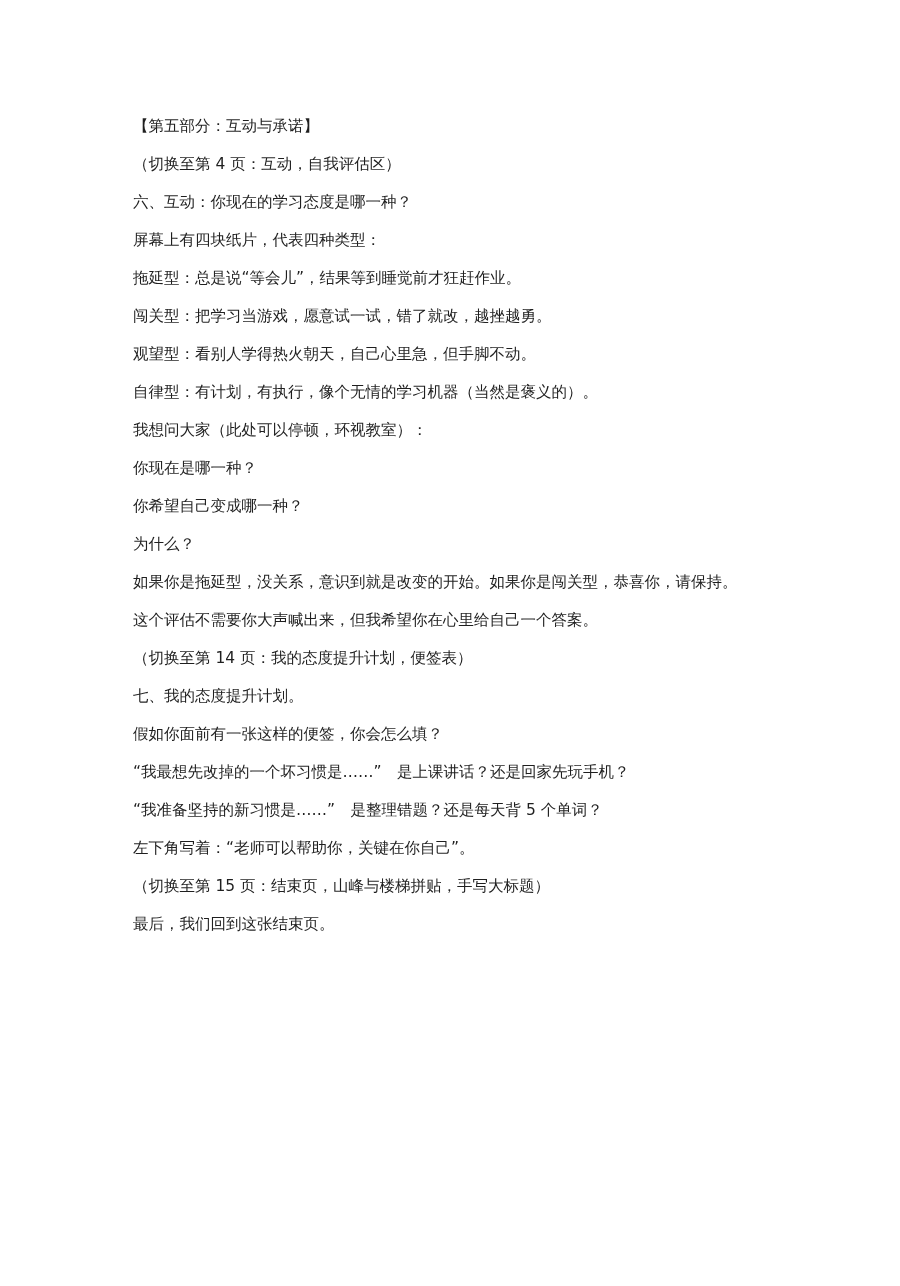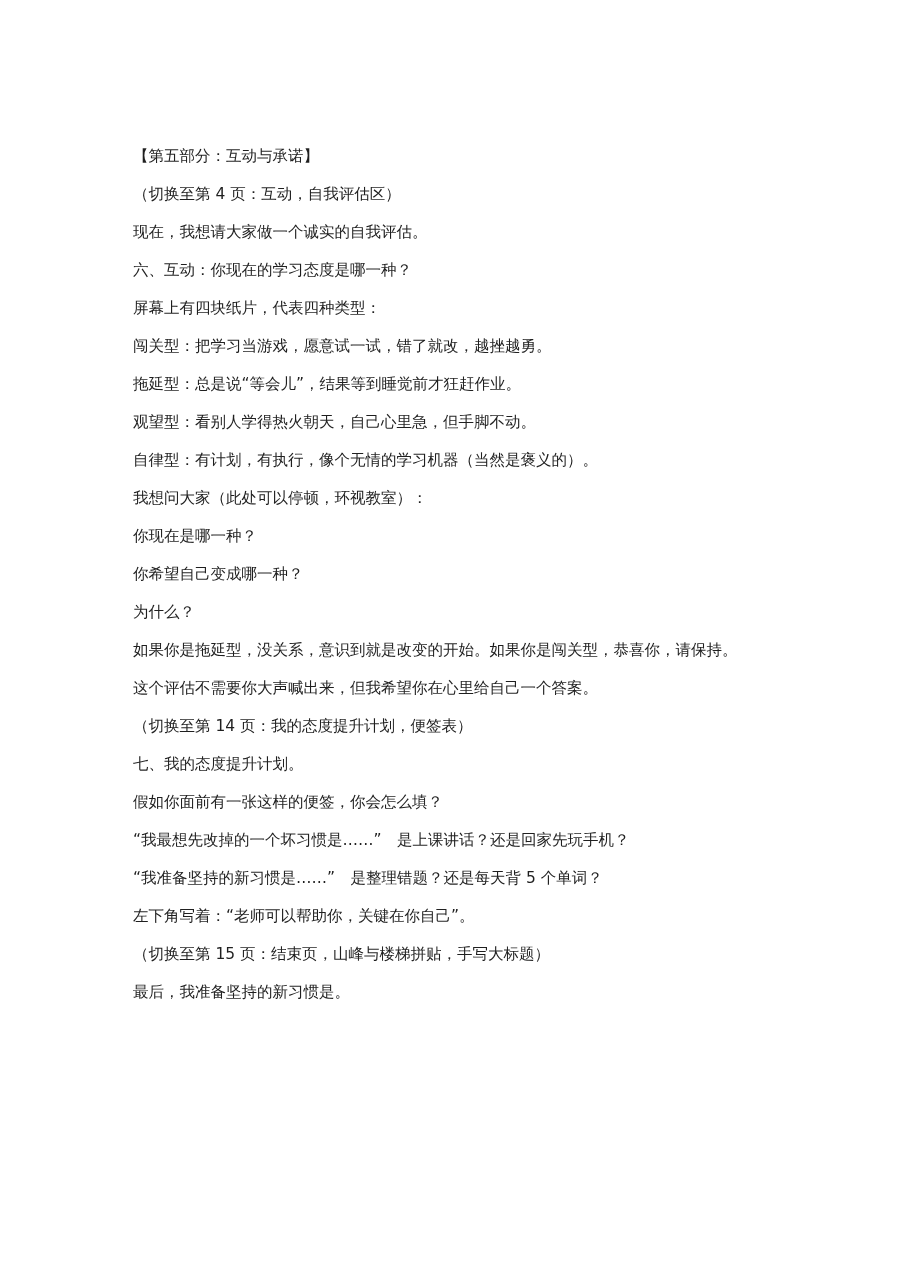--- a/index.html
+++ b/index.html
@@ -6,21 +6,20 @@
     margin: 0;
     padding: 0;
     background: #ffffff;
   }
   .page {
     position: relative;
     width: 900px;
     height: 1074px;
     background: #ffffff;
     overflow: hidden;
-    margin-top: 30px;
   }
   .content {
     position: absolute;
     left: 133px;
     top: 114px;
     width: 634px;
   }
   .content p {
     margin: 0 0 14px 0;
     font-family: "DejaVu Sans", sans-serif;
@@ -31,35 +30,34 @@
     word-break: break-all;
   }
 </style>
 </head>
 <body>
 
 <div class="page">
   <div class="content">
     <p>【第五部分：互动与承诺】</p>
     <p>（切换至第 4 页：互动，自我评估区）</p>
-    <p>现在，我想请大家做一个诚实的自我评估。</p>
     <p>六、互动：你现在的学习态度是哪一种？</p>
     <p>屏幕上有四块纸片，代表四种类型：</p>
+    <p>拖延型：总是说“等会儿”，结果等到睡觉前才狂赶作业。</p>
     <p>闯关型：把学习当游戏，愿意试一试，错了就改，越挫越勇。</p>
-    <p>拖延型：总是说“等会儿”，结果等到睡觉前才狂赶作业。</p>
     <p>观望型：看别人学得热火朝天，自己心里急，但手脚不动。</p>
     <p>自律型：有计划，有执行，像个无情的学习机器（当然是褒义的）。</p>
     <p>我想问大家（此处可以停顿，环视教室）：</p>
     <p>你现在是哪一种？</p>
     <p>你希望自己变成哪一种？</p>
     <p>为什么？</p>
     <p>如果你是拖延型，没关系，意识到就是改变的开始。如果你是闯关型，恭喜你，请保持。</p>
     <p>这个评估不需要你大声喊出来，但我希望你在心里给自己一个答案。</p>
     <p>（切换至第 14 页：我的态度提升计划，便签表）</p>
     <p>七、我的态度提升计划。</p>
     <p>假如你面前有一张这样的便签，你会怎么填？</p>
     <p>“我最想先改掉的一个坏习惯是……”　是上课讲话？还是回家先玩手机？</p>
     <p>“我准备坚持的新习惯是……”　是整理错题？还是每天背 5 个单词？</p>
     <p>左下角写着：“老师可以帮助你，关键在你自己”。</p>
     <p>（切换至第 15 页：结束页，山峰与楼梯拼贴，手写大标题）</p>
-    <p>最后，我准备坚持的新习惯是。</p>
+    <p>最后，我们回到这张结束页。</p>
   </div>
 </div>
 
 </body></html>

